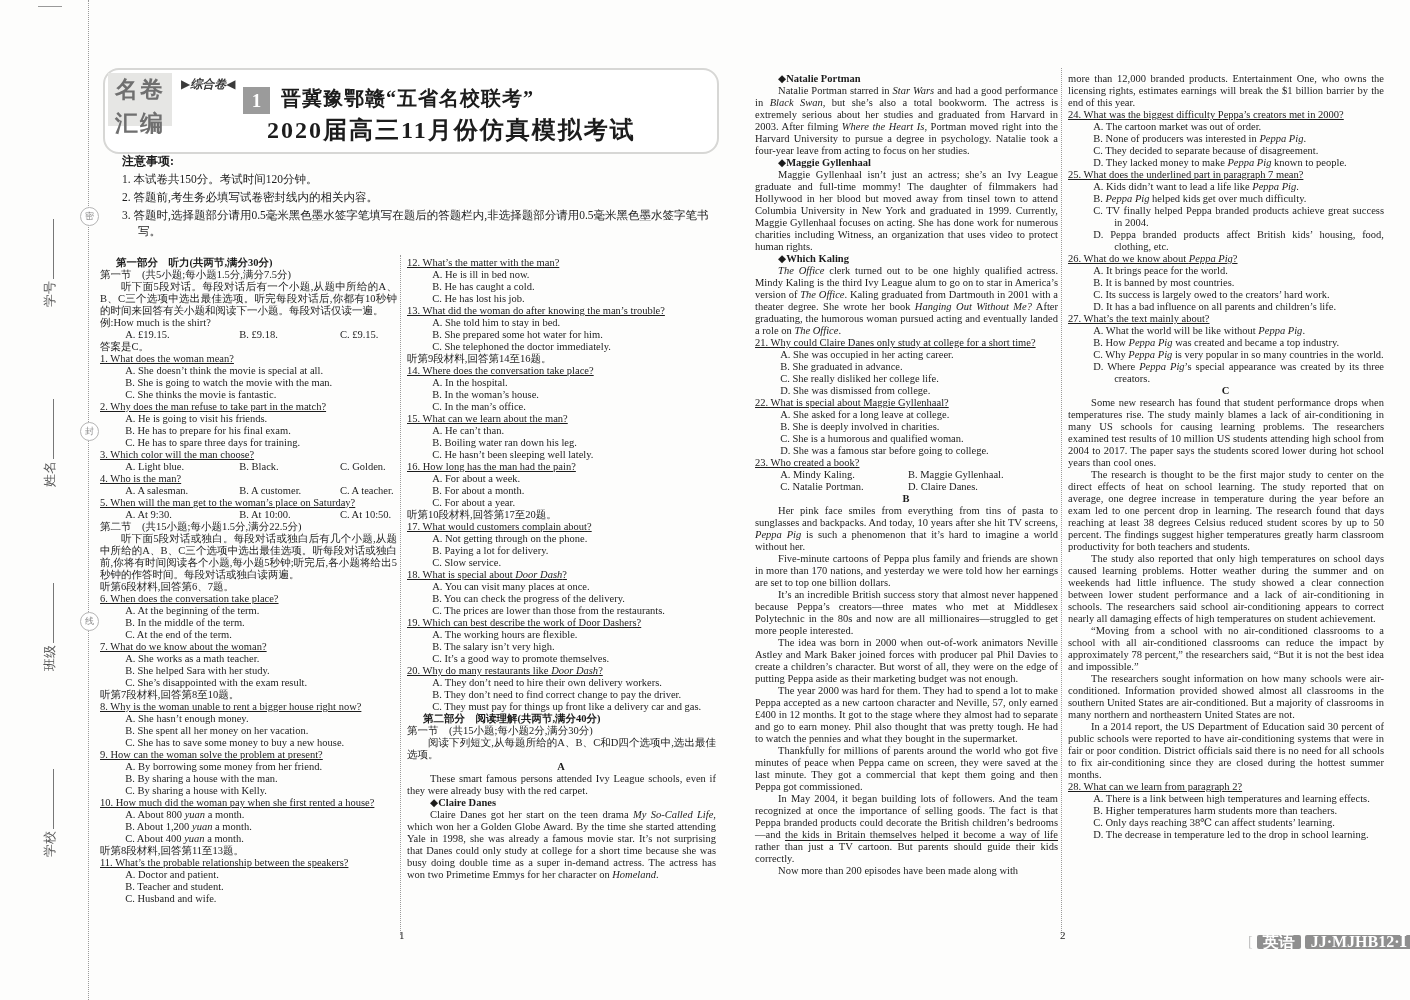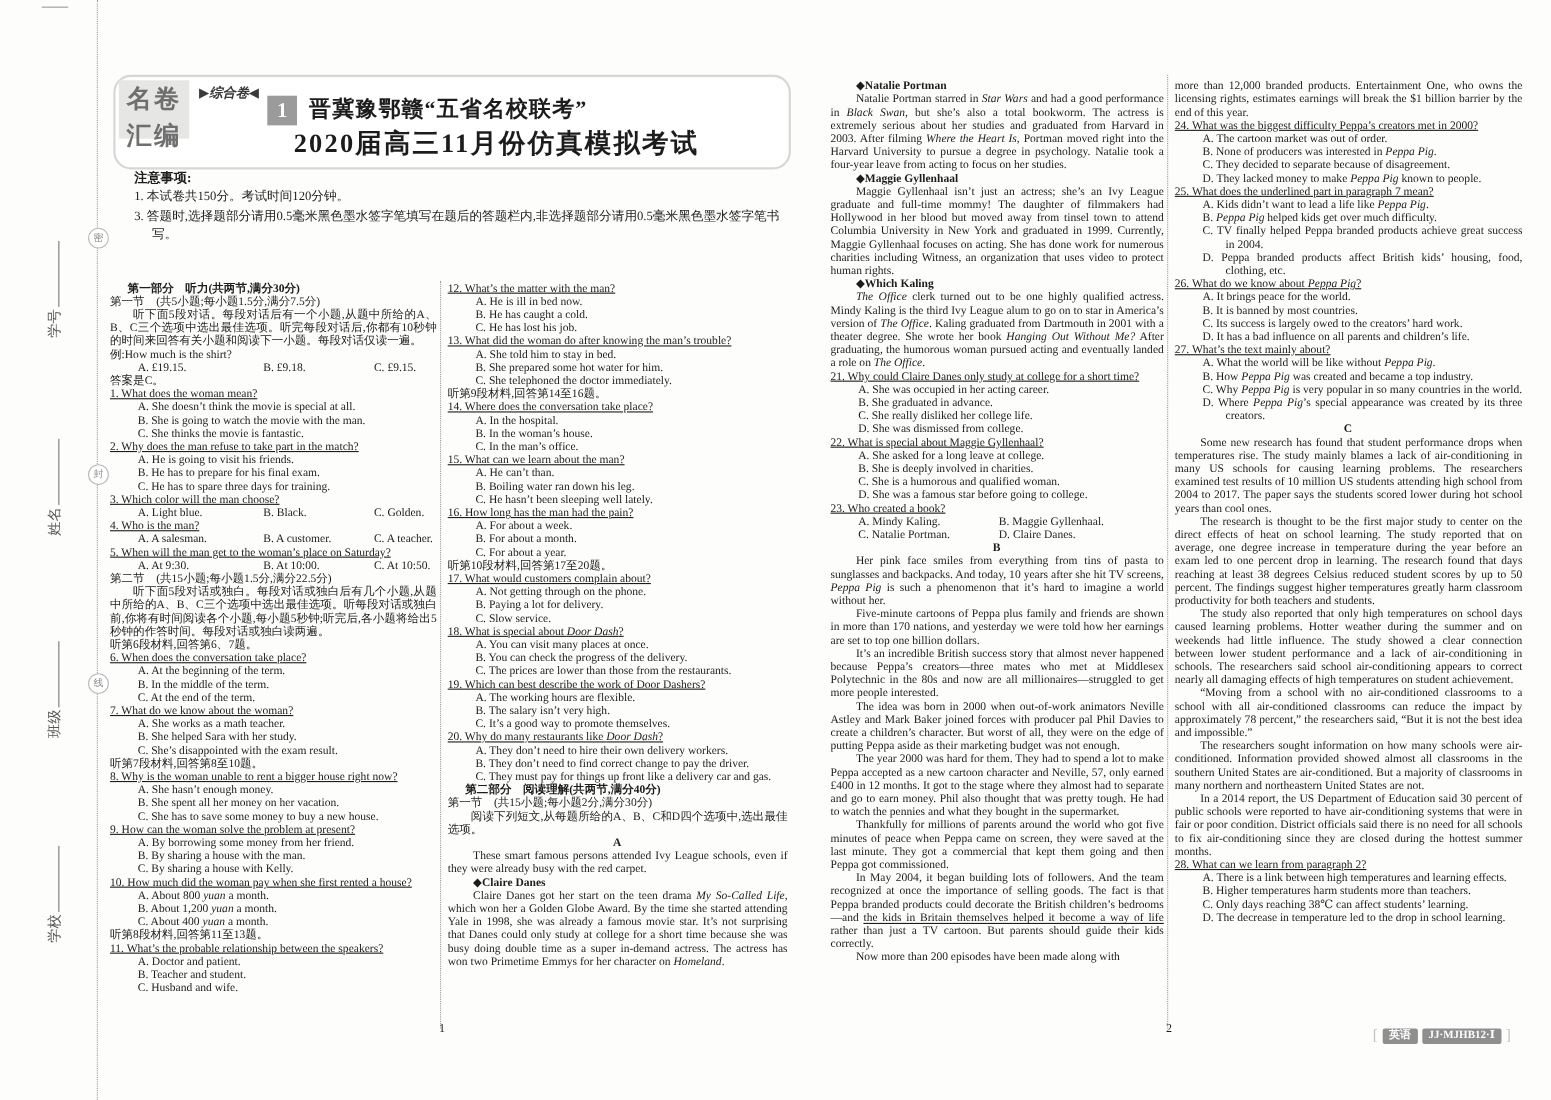--- a/index.html
+++ b/index.html
@@ -51,21 +51,21 @@
   .optrow{padding-left:2.4em;display:grid;}
   .optrow.cols3{grid-template-columns:42% 37% 21%;}
   .optrow.cols2{grid-template-columns:46% 54%;}
   .optrow .cell{display:block;}
   u{text-decoration:underline;text-underline-offset:1.5px;margin-top:24px;}
   
   .pageno{position:absolute;top:929px;font-size:11px;}
   #pn-0{left:399px;} #pn-1{left:1060px;}
   .footer{position:absolute;left:1248px;top:935px;display:flex;align-items:center;gap:4px;}
   .bracket{color:#c2c2c2;font-size:14px;line-height:14px;}
-  .badge{background:#8f8f8f;color:#fff;font-weight:bold;font-size:10px;line-height:14px;
+  .badge{background:#8f8f8f;color:#fff;font-weight:bold;font-size:16px;line-height:14px;
        padding:0 6px;border-radius:2px;white-space:nowrap;}
 </style>
 </head>
 <body>
 
 <div class="corner-mark"></div>
 <div class="seal-line"></div>
 <div class="seal-circle" style="top:207px;">密</div>
 <div class="seal-circle" style="top:422px;">封</div>
 <div class="seal-circle" style="top:612px;">线</div>
@@ -81,20 +81,21 @@
   </div>
   <div class="series">▶综合卷◀</div>
   <div class="paper-no">1</div>
   <div class="title1">晋冀豫鄂赣“五省名校联考”</div>
   <div class="title2">2020届高三11月份仿真模拟考试</div>
 </div>
 
 <div class="notice">
   <div class="nt">注意事项:</div>
   <div class="ni">1. 本试卷共150分。考试时间120分钟。</div>
+  <div class="ni">2. 答题前,考生务必填写试卷密封线内的相关内容。</div>
   <div class="ni">3. 答题时,选择题部分请用0.5毫米黑色墨水签字笔填写在题后的答题栏内,非选择题部分请用0.5毫米黑色墨水签字笔书写。</div>
 </div>
 
 <div id="col-0-0" class="col">
     <div class="blk h1">第一部分　听力(共两节,满分30分)</div>
     <div class="blk h2">第一节　(共5小题;每小题1.5分,满分7.5分)</div>
     <div class="blk cnp">听下面5段对话。每段对话后有一个小题,从题中所给的A、B、C三个选项中选出最佳选项。听完每段对话后,你都有10秒钟的时间来回答有关小题和阅读下一小题。每段对话仅读一遍。</div>
     <div class="blk line">例:How much is the shirt?</div>
     <div class="optrow cols3">
       <span class="cell">A. £19.15.</span>

